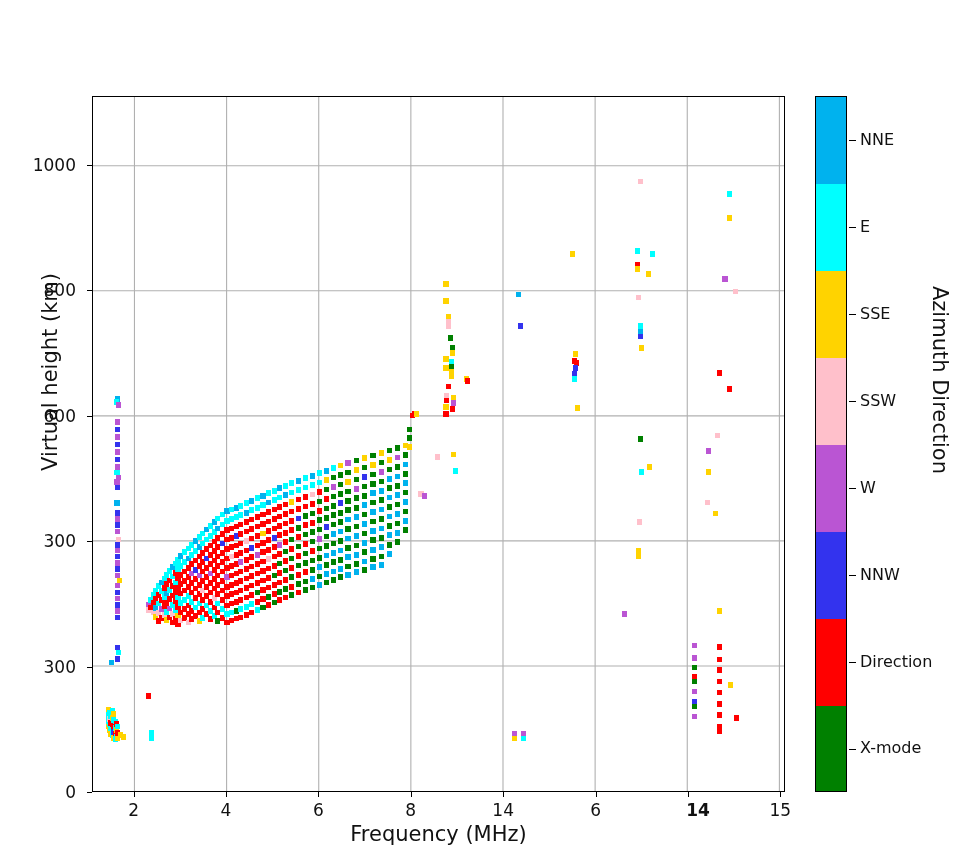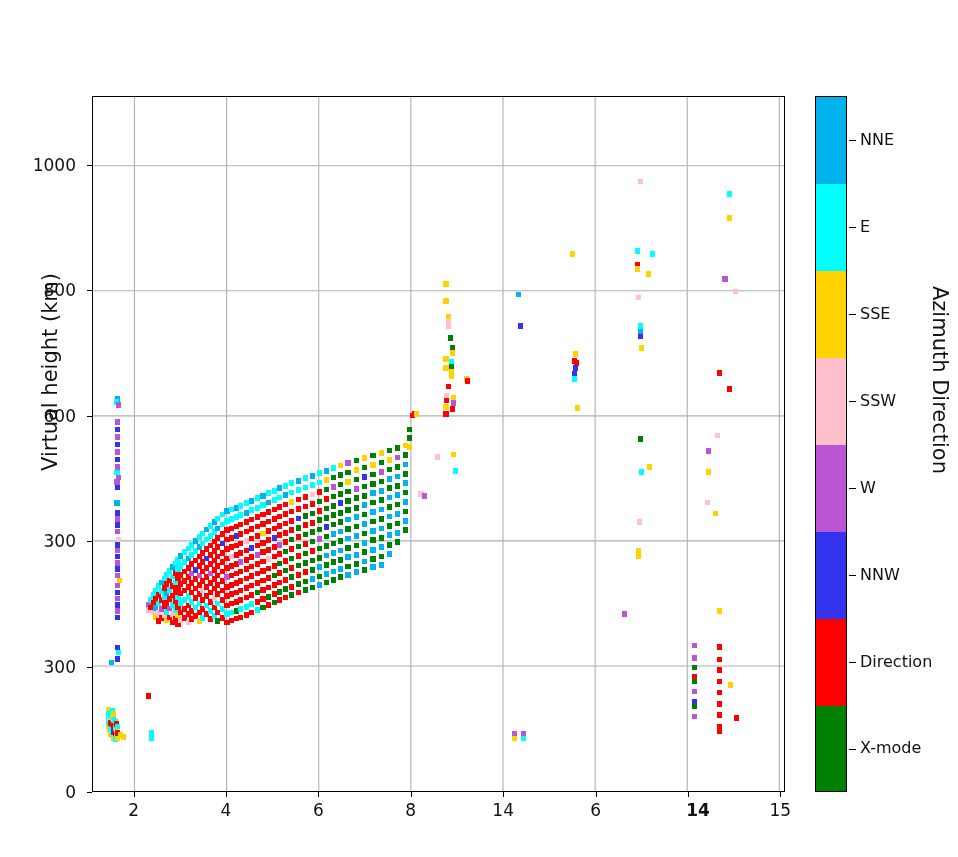--- a/index.html
+++ b/index.html
@@ -808,20 +808,21 @@
       <div class="ytick" style="top:541.1891891891892px;"></div>
       <div class="ylab" style="left:12px;top:531.1891891891892px;">300</div>
       <div class="ytick" style="top:415.78378378378375px;"></div>
       <div class="ylab" style="left:12px;top:405.78378378378375px;">600</div>
       <div class="ytick" style="top:290.3783783783784px;"></div>
       <div class="ylab" style="left:12px;top:280.3783783783784px;">800</div>
       <div class="ytick" style="top:164.9729729729729px;"></div>
       <div class="ylab" style="left:12px;top:154.9729729729729px;">1000</div>
     </div>
 
+  <div id="xaxis-title">Frequency (MHz)</div>
   <div id="yaxis-title">Virtual height (km)</div>
 
   <div id="cbar-frame">
       <div class="cband" style="top:0.00px;height:87.60px;background:#00B2EE;"></div>
       <div class="cband" style="top:87.00px;height:87.60px;background:#00FFFF;"></div>
       <div class="cband" style="top:174.00px;height:87.60px;background:#FFD300;"></div>
       <div class="cband" style="top:261.00px;height:87.60px;background:#FFC0CB;"></div>
       <div class="cband" style="top:348.00px;height:87.60px;background:#BA55D3;"></div>
       <div class="cband" style="top:435.00px;height:87.60px;background:#3333EE;"></div>
       <div class="cband" style="top:522.00px;height:87.60px;background:#FF0000;"></div>

